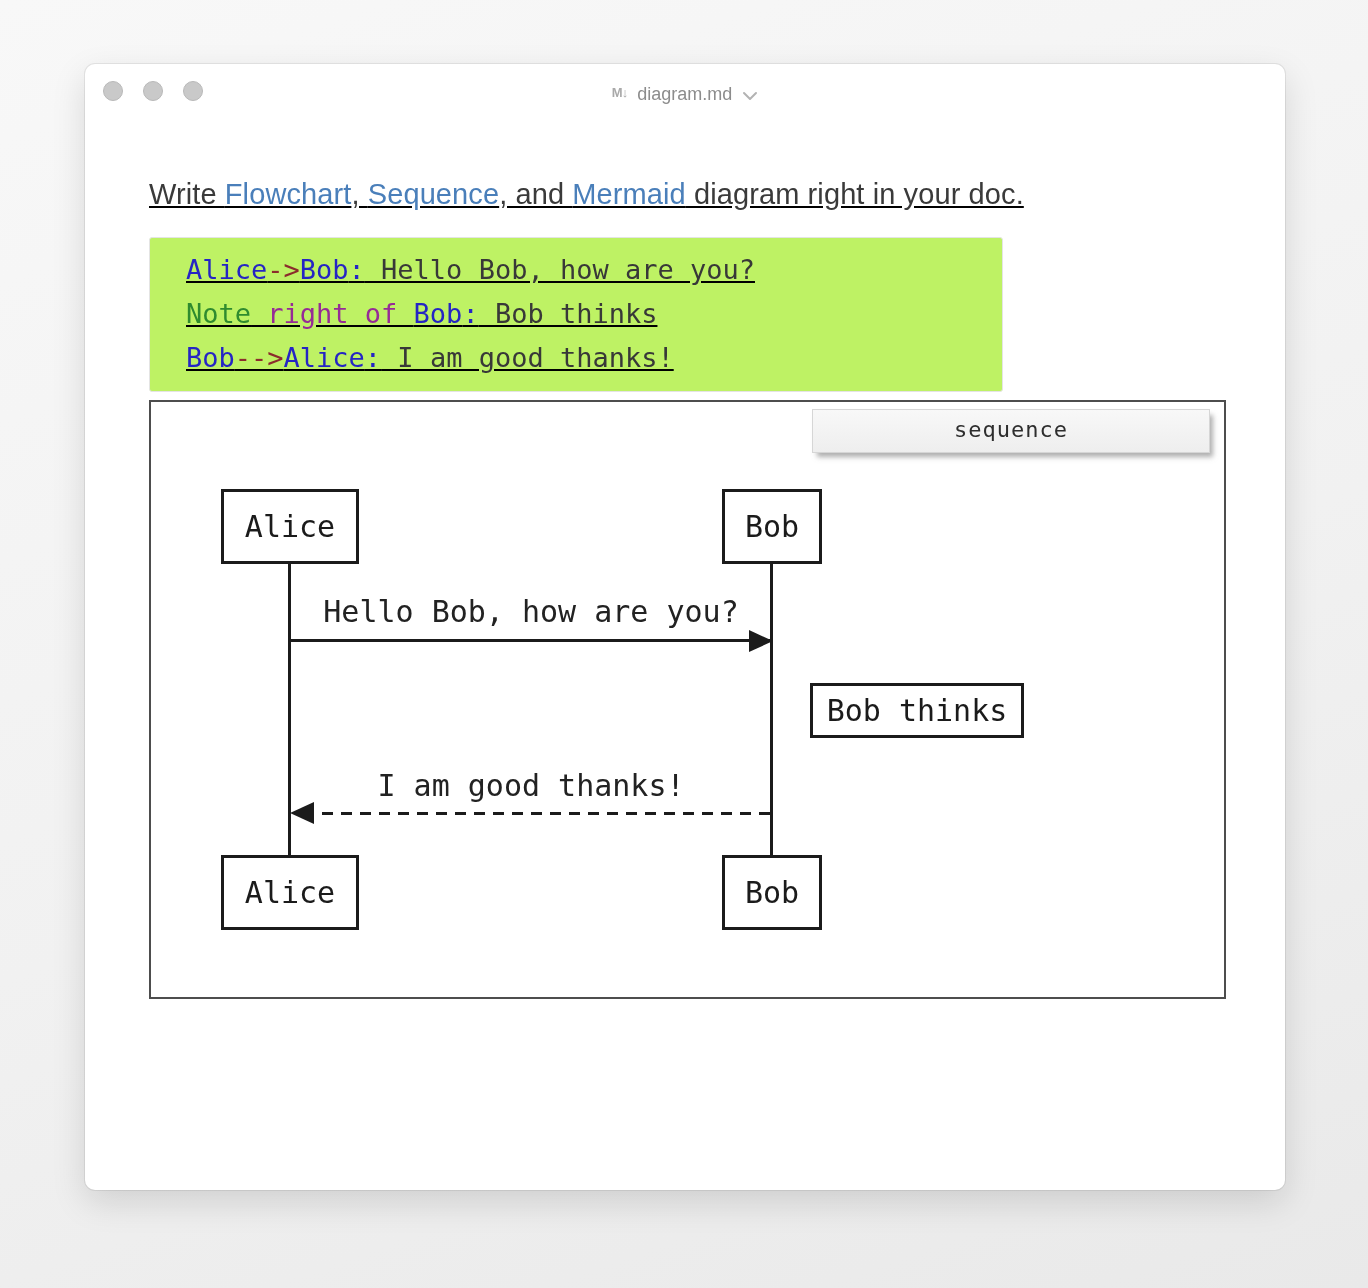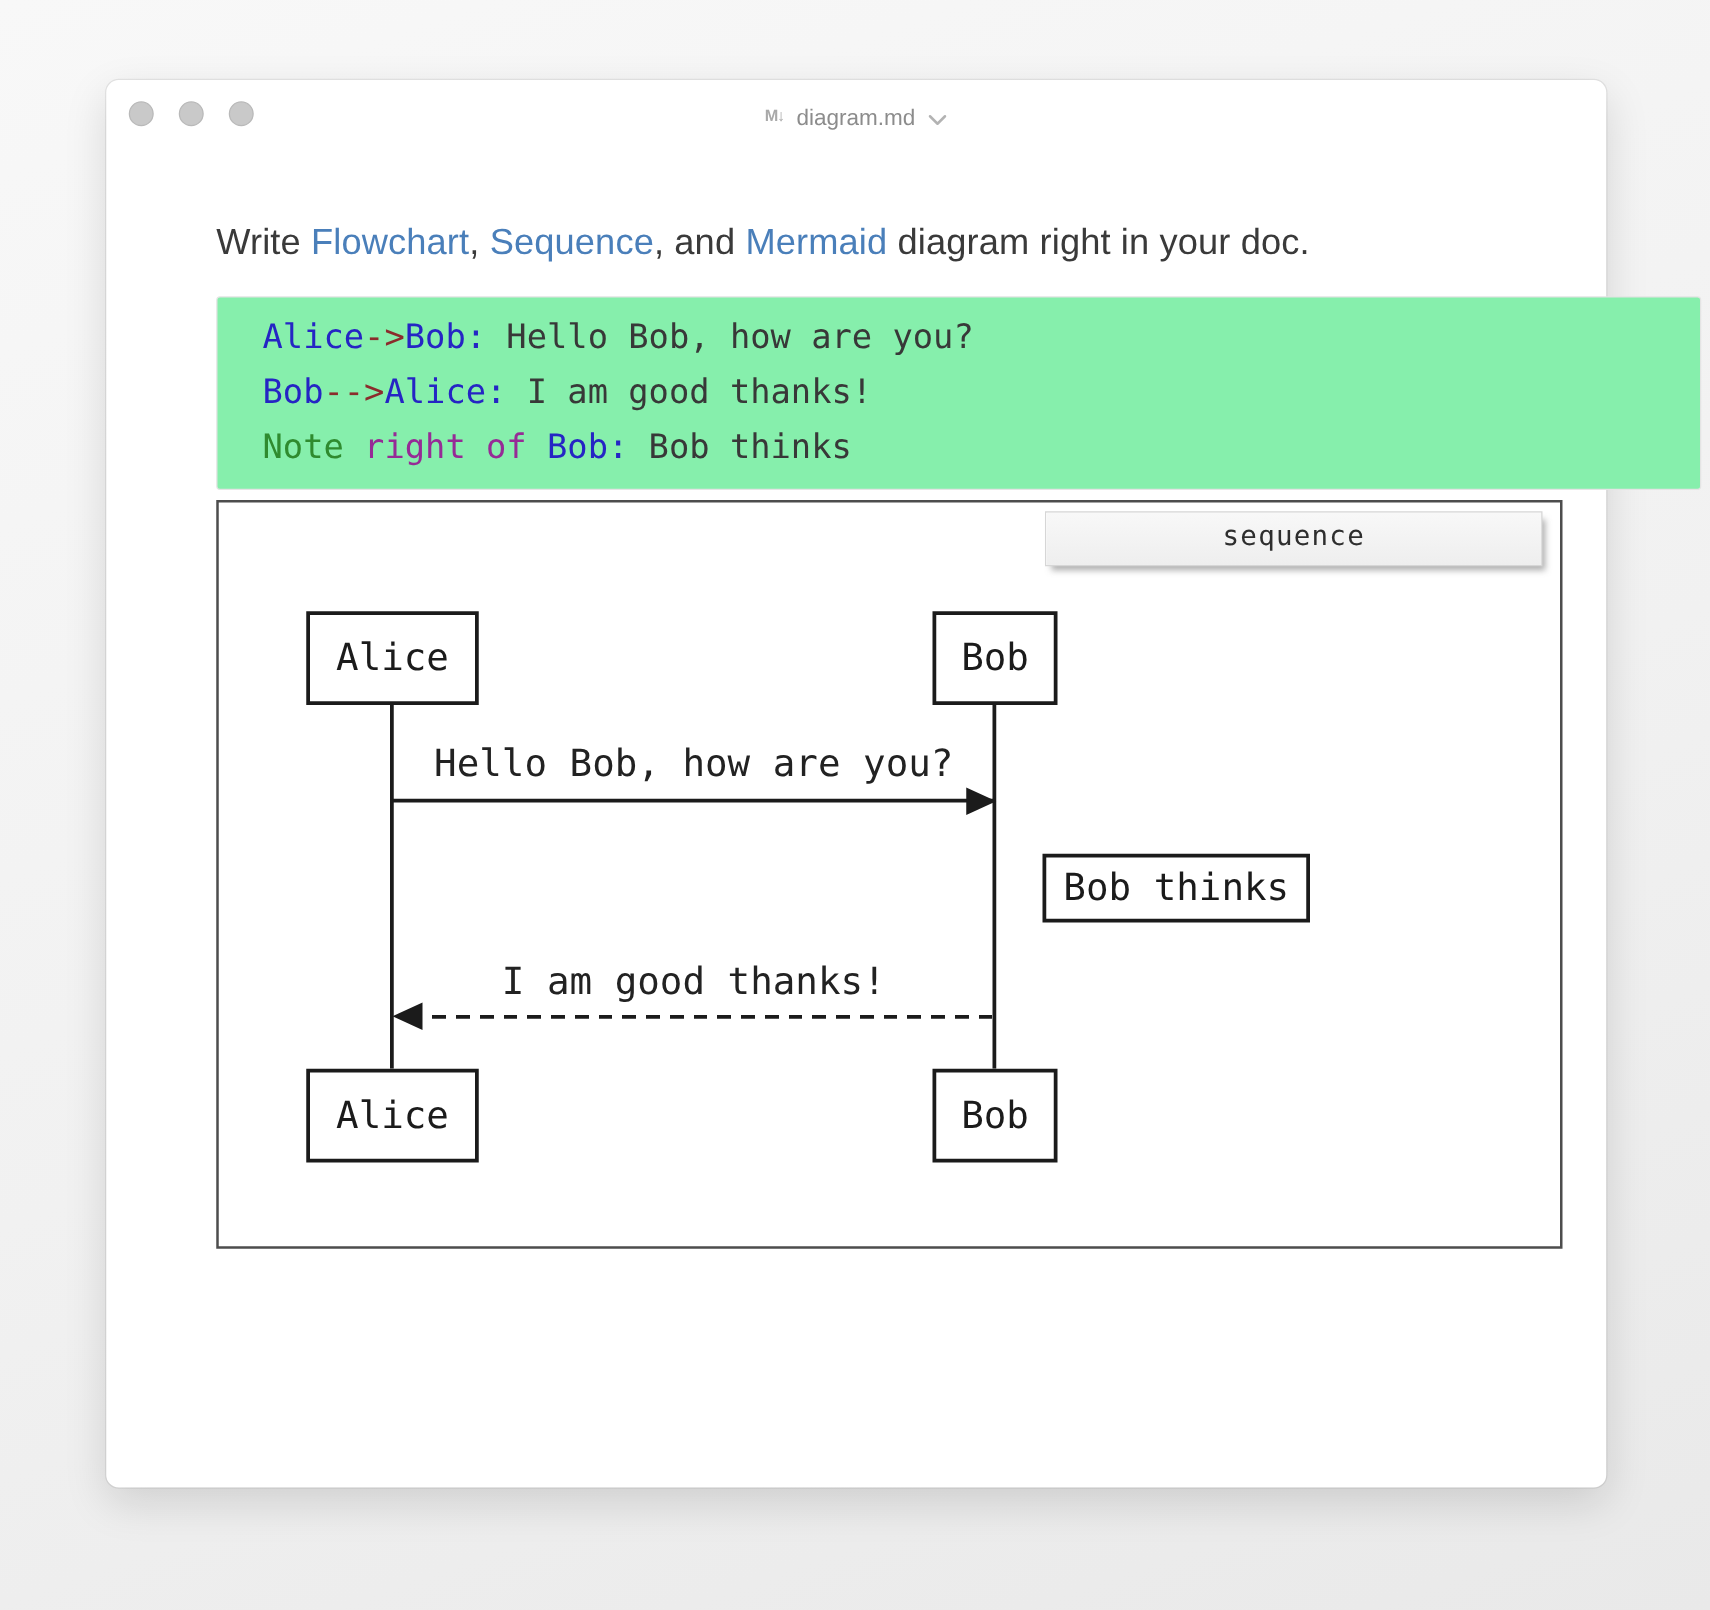--- a/index.html
+++ b/index.html
@@ -35,34 +35,34 @@
     color: #8f8f8f;
   }
   .md-icon {
     font-size: 13px; font-weight: bold; color: #a9a9a9; letter-spacing: -1px;
     transform: translateY(-2px);
   }
   .window-title { font-size: 18px; color: #8c8c8c; }
   .chevron { display: inline-flex; align-items: center; transform: translateY(2px); }
 
   
-  .content { padding: 0 88px; }
+  .content { padding: 0 64px; text-decoration: underline; }
 
   .heading {
     margin-top: 54px;
     font-size: 29px; font-weight: 400; color: #3a3a3a;
     letter-spacing: 0.1px;
   }
   .heading .lnk { color: #4a7fba; cursor: pointer; }
 
   
   .codeblock {
     margin-top: 26px;
-    width: 1188px; height: 155px;
-    background: #86efac;
+    width: 854px; height: 155px;
+    background: #bef264;
     border: 1px solid #e4e4e4;
     border-radius: 3px;
     padding: 10px 0 0 36px;
     font-family: "DejaVu Sans Mono", monospace;
     font-size: 27px; line-height: 44px;
     cursor: text;
   }
   .code-line { white-space: pre; }
   .tk-name      { color: #2525c4; }
   .tk-op        { color: #8b2c2c; }
@@ -160,22 +160,22 @@
         </span>
     </div>
   </div>
 
   <div class="content">
 
     <div class="heading"><span>Write </span><span class="lnk">Flowchart</span><span>, </span><span class="lnk">Sequence</span><span>, and </span><span class="lnk">Mermaid</span><span> diagram right in your doc.</span></div>
 
     <div class="codeblock">
       <div class="code-line"><span class="tk-name">Alice</span><span class="tk-op">-&gt;</span><span class="tk-name">Bob</span><span class="tk-name">:</span><span class="tk-plain"> Hello Bob, how are you?</span></div>
+      <div class="code-line"><span class="tk-keyword">Note</span><span class="tk-qualifier"> right of </span><span class="tk-name">Bob</span><span class="tk-name">:</span><span class="tk-plain"> Bob thinks</span></div>
       <div class="code-line"><span class="tk-name">Bob</span><span class="tk-op">--&gt;</span><span class="tk-name">Alice</span><span class="tk-name">:</span><span class="tk-plain"> I am good thanks!</span></div>
-      <div class="code-line"><span class="tk-keyword">Note</span><span class="tk-qualifier"> right of </span><span class="tk-name">Bob</span><span class="tk-name">:</span><span class="tk-plain"> Bob thinks</span></div>
     </div>
 
     <div class="diagram">
       <div class="seq-tab">sequence</div>
 
       <div class="actor a-top">Alice</div>
       <div class="actor b-top">Bob</div>
 
       <div class="lifeline a"></div>
       <div class="lifeline b"></div>

